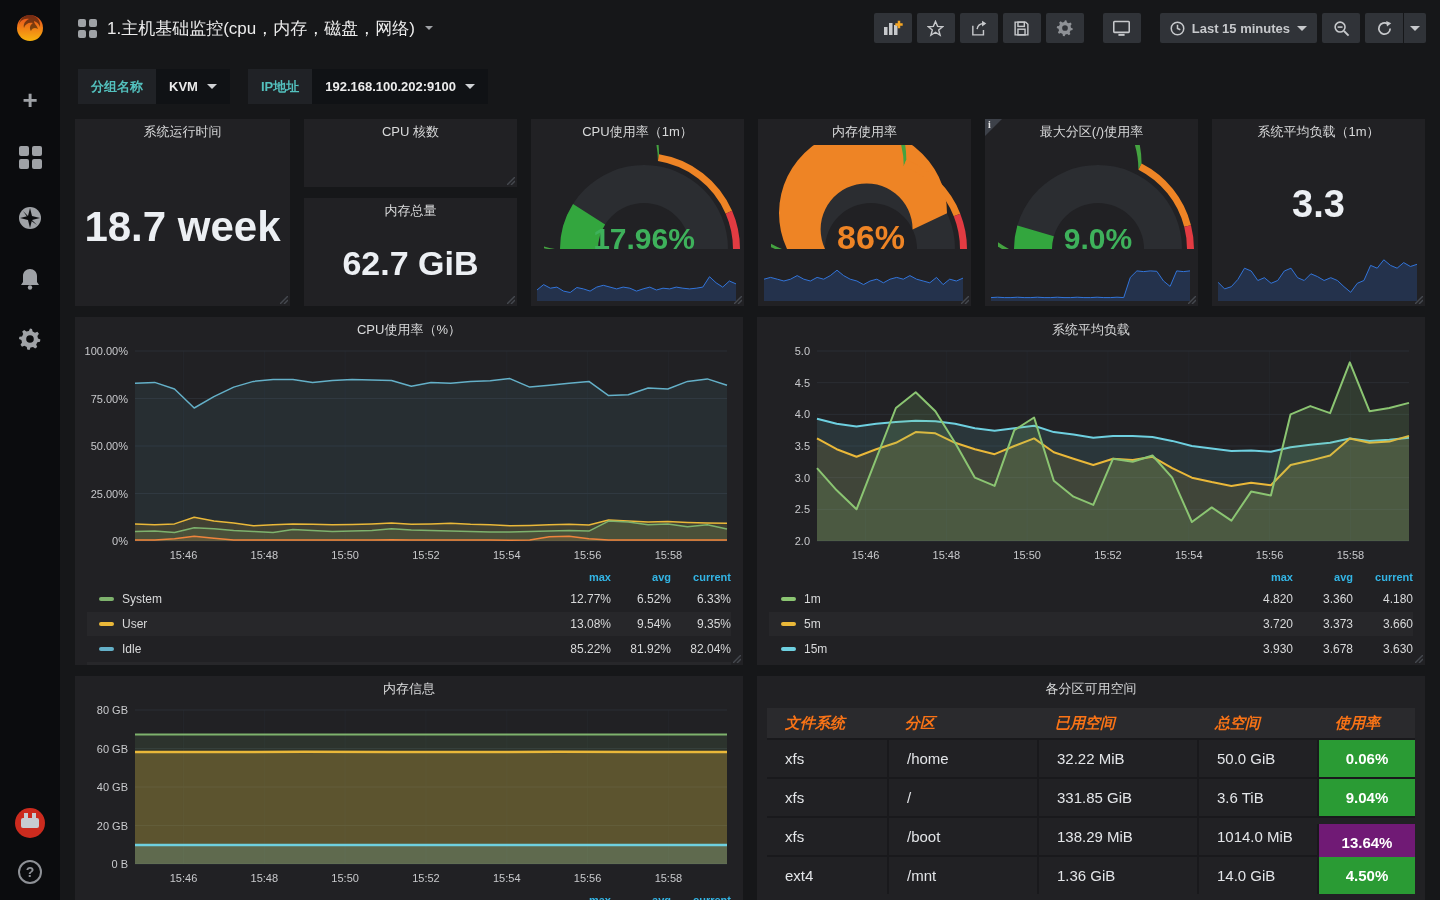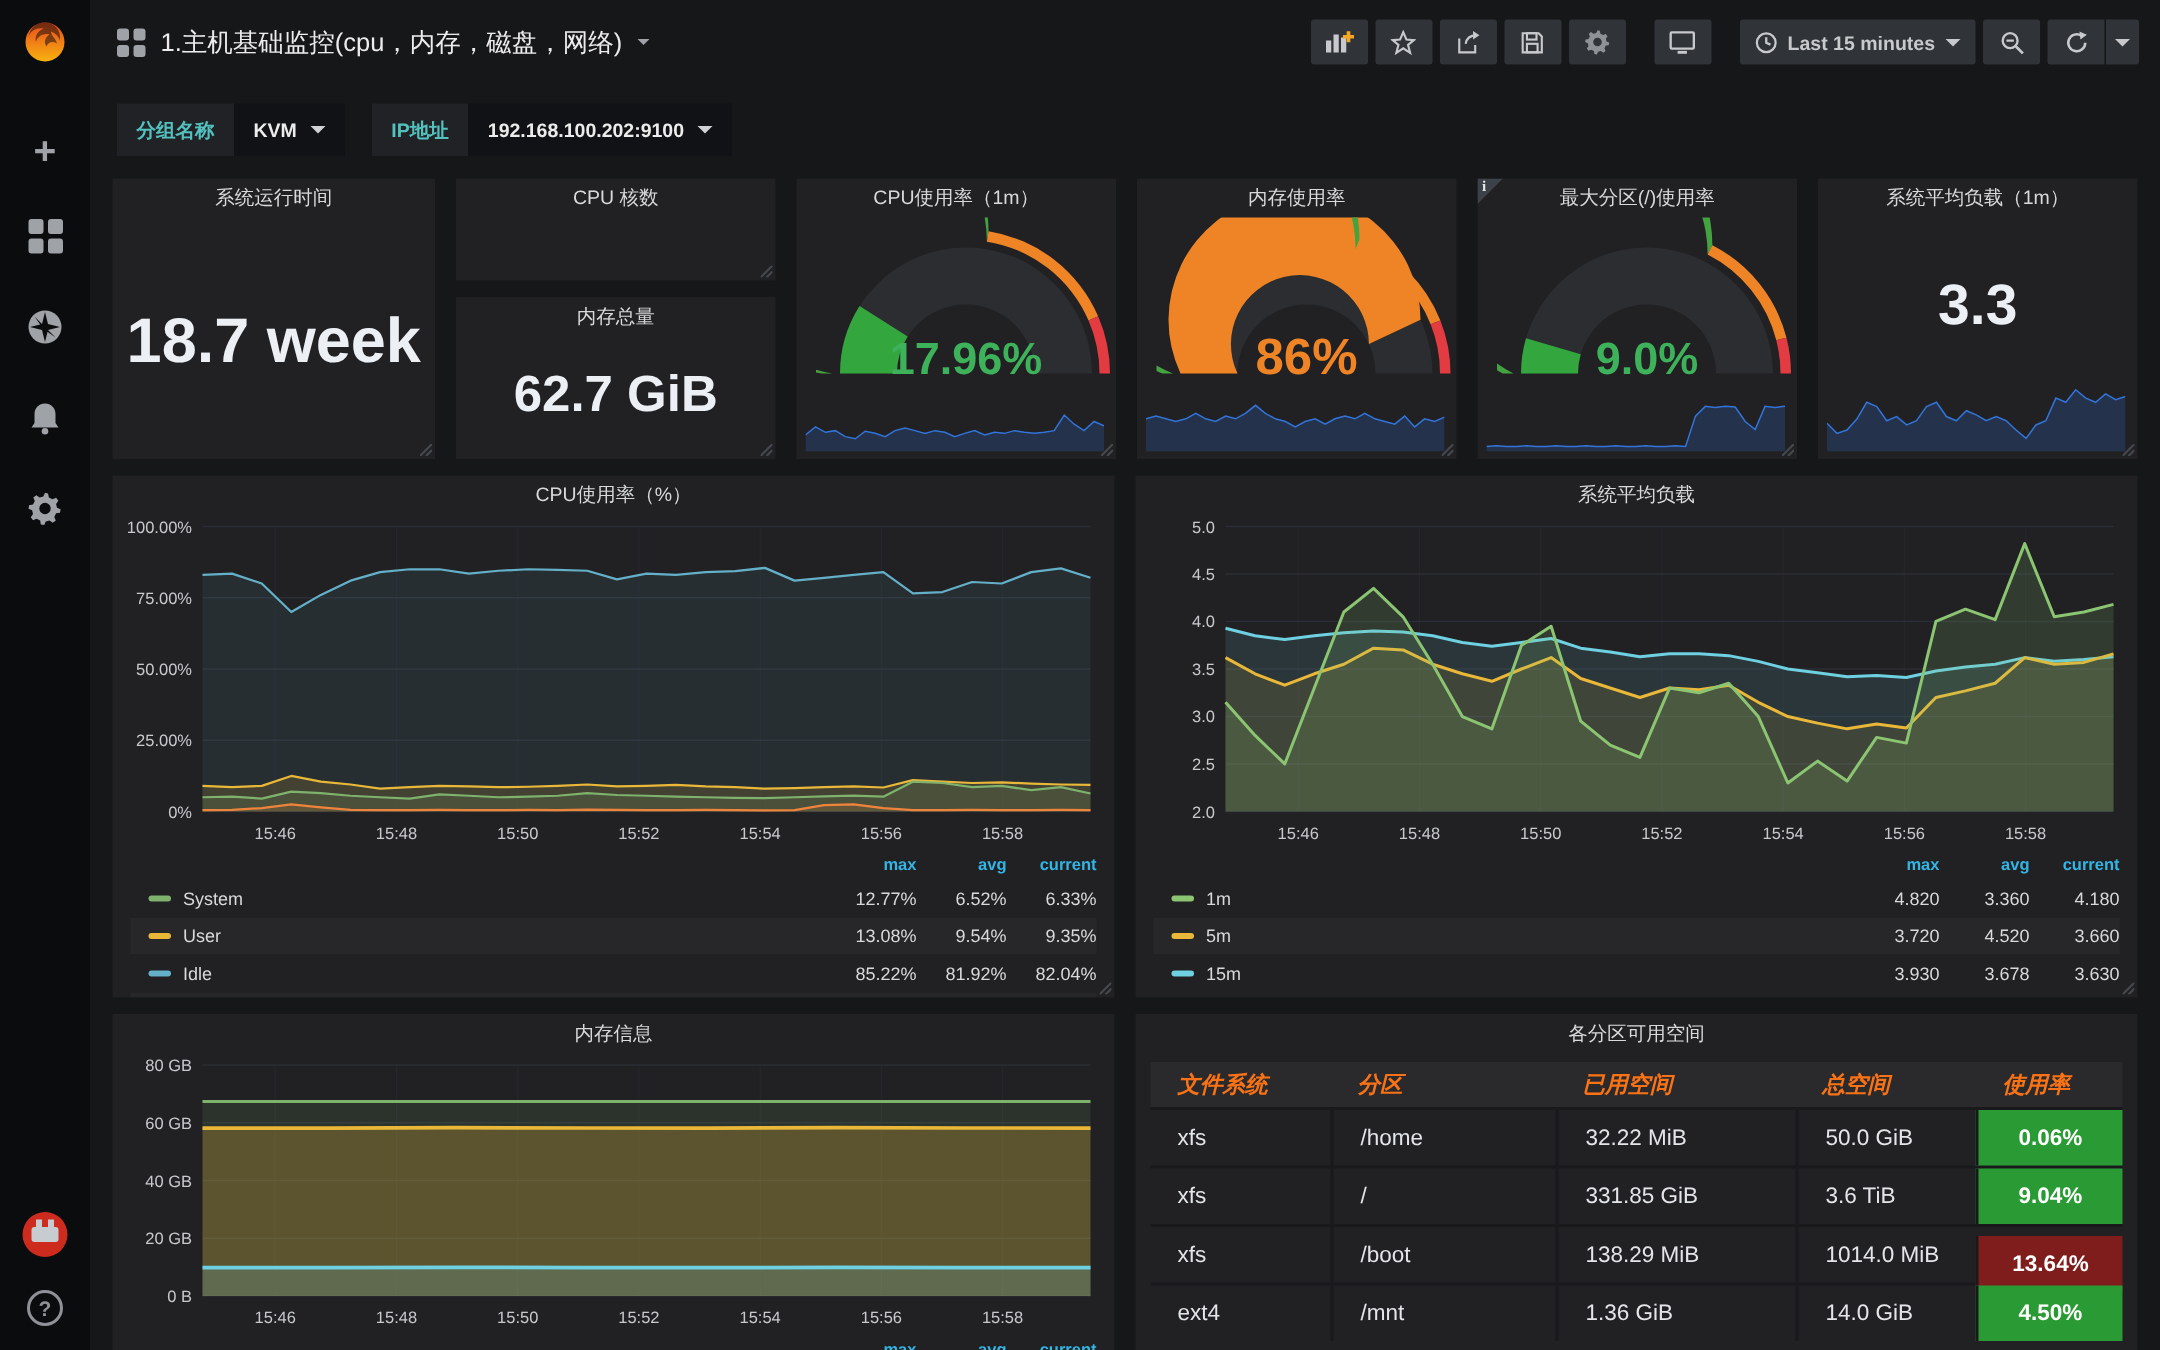--- a/index.html
+++ b/index.html
@@ -469,21 +469,21 @@
               <div class="swatch" style="background: rgb(139, 197, 114);"></div>
               <div class="leg-name">1m</div>
               <div class="leg-val">4.820</div>
               <div class="leg-val">3.360</div>
               <div class="leg-val">4.180</div>
             </div>
             <div class="leg-row">
               <div class="swatch" style="background: rgb(234, 184, 57);"></div>
               <div class="leg-name">5m</div>
               <div class="leg-val">3.720</div>
-              <div class="leg-val">4.520</div>
+              <div class="leg-val">3.373</div>
               <div class="leg-val">3.660</div>
             </div>
             <div class="leg-row">
               <div class="swatch" style="background: rgb(110, 208, 224);"></div>
               <div class="leg-name">15m</div>
               <div class="leg-val">3.930</div>
               <div class="leg-val">3.678</div>
               <div class="leg-val">3.630</div>
             </div>
           </div>
@@ -560,21 +560,21 @@
               <div class="t-c" style="width: 150px;">/</div>
               <div class="t-c" style="width: 160px;">331.85 GiB</div>
               <div class="t-c" style="width: 120px;">3.6 TiB</div>
               <div class="t-c t-badge" style="width: 98px; background: rgb(42, 155, 52);">9.04%</div>
             </div>
             <div class="t-r">
               <div class="t-c" style="width: 120px;">xfs</div>
               <div class="t-c" style="width: 150px;">/boot</div>
               <div class="t-c" style="width: 160px;">138.29 MiB</div>
               <div class="t-c" style="width: 120px;">1014.0 MiB</div>
-              <div class="t-c t-badge" style="width: 98px; background: #7f1d1d; margin-top: 12px;">13.64%</div>
+              <div class="t-c t-badge" style="width: 98px; background: #701a75; margin-top: 12px;">13.64%</div>
             </div>
             <div class="t-r">
               <div class="t-c" style="width: 120px;">ext4</div>
               <div class="t-c" style="width: 150px;">/mnt</div>
               <div class="t-c" style="width: 160px;">1.36 GiB</div>
               <div class="t-c" style="width: 120px;">14.0 GiB</div>
               <div class="t-c t-badge" style="width: 98px; background: rgb(42, 155, 52);">4.50%</div>
             </div>
           </div>
       </div>

